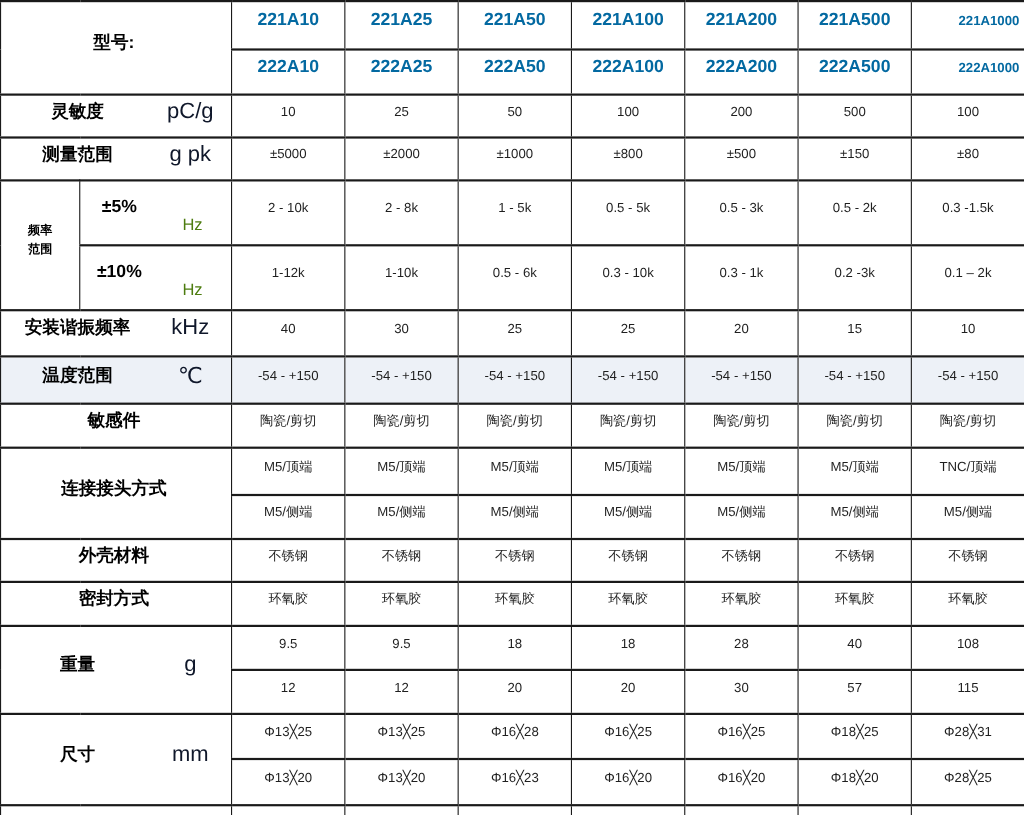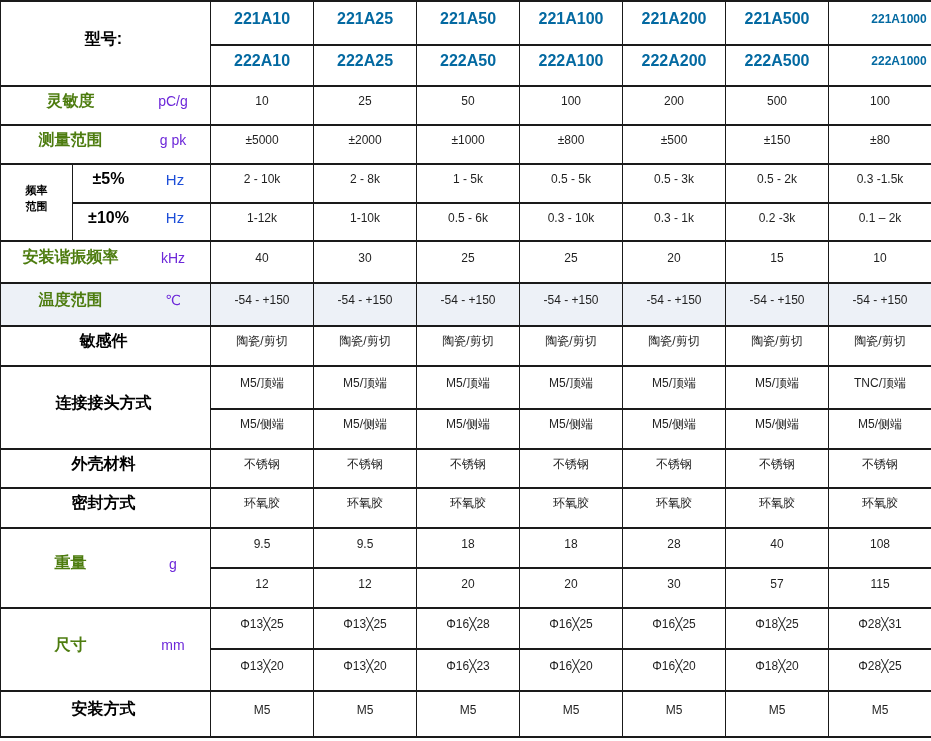--- a/index.html
+++ b/index.html
@@ -16,25 +16,25 @@
     color:#1f1f1f;
     overflow:hidden;
     white-space:nowrap;
   }
   tr.tint td{background:#edf1f7;}
   td.model{color:#0369a1;font-weight:bold;font-size:16px;background:#ffffff;}
   tr td.model:last-child{font-size:12px;padding-left:40px;}
   td.lab{font-weight:bold;font-size:16px;color:#000;}
   td.lab-only{padding-right:28px;padding-left:24px;}
   .lu{display:flex;align-items:center;width:100%;}
-  .lu .l{flex:1;text-align:center;font-weight:bold;font-size:16px;color:#4d7c0f;}
-  .lu .u{width:70px;text-align:center;font-weight:normal;font-size:14px;color:#6d28d9;}
+  .lu .l{flex:1;text-align:center;font-weight:bold;font-size:16px;color:#000000;}
+  .lu .u{width:70px;text-align:center;font-weight:normal;font-size:20px;color:#0f172a;}
   .lu2{display:flex;align-items:center;width:100%;}
   .lu2 .l{flex:1;text-align:center;font-weight:bold;font-size:16px;color:#000;}
-  .lu2 .u{width:66px;font-weight:normal;font-size:15px;color:#1d4ed8;}
+  .lu2 .u{width:66px;font-weight:normal;font-size:15px;color:#4d7c0f;margin-top:31px;}
   td.freq-cell{white-space:pre-line;font-weight:bold;font-size:11px;color:#000;line-height:1.5;}
 </style>
 </head>
 <body>
 
 <table>
   <colgroup>
     <col style="width:72px">
       <col style="width:138px">
     <col style="width:103px">

